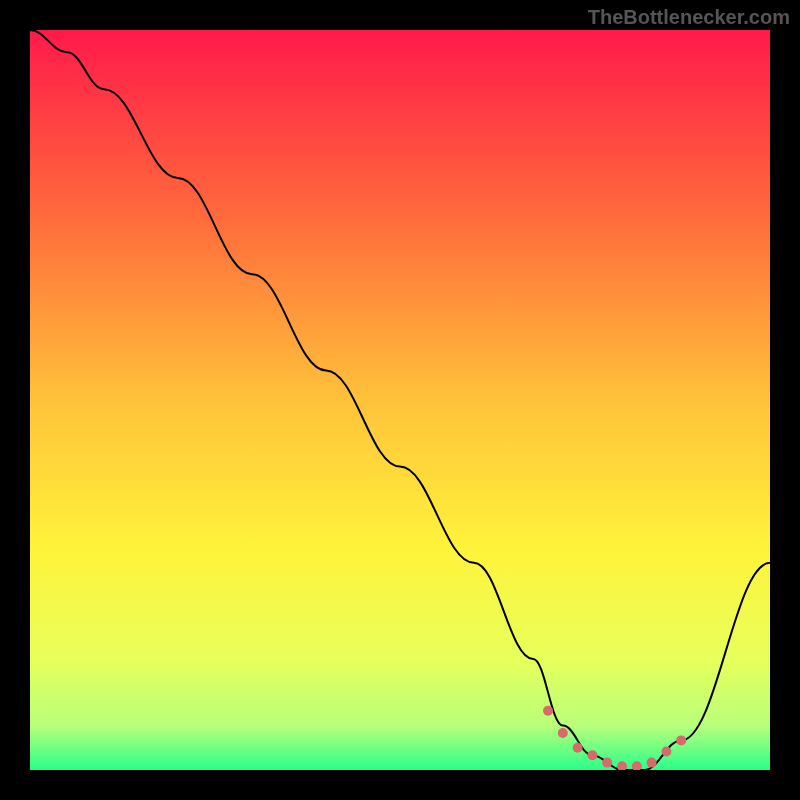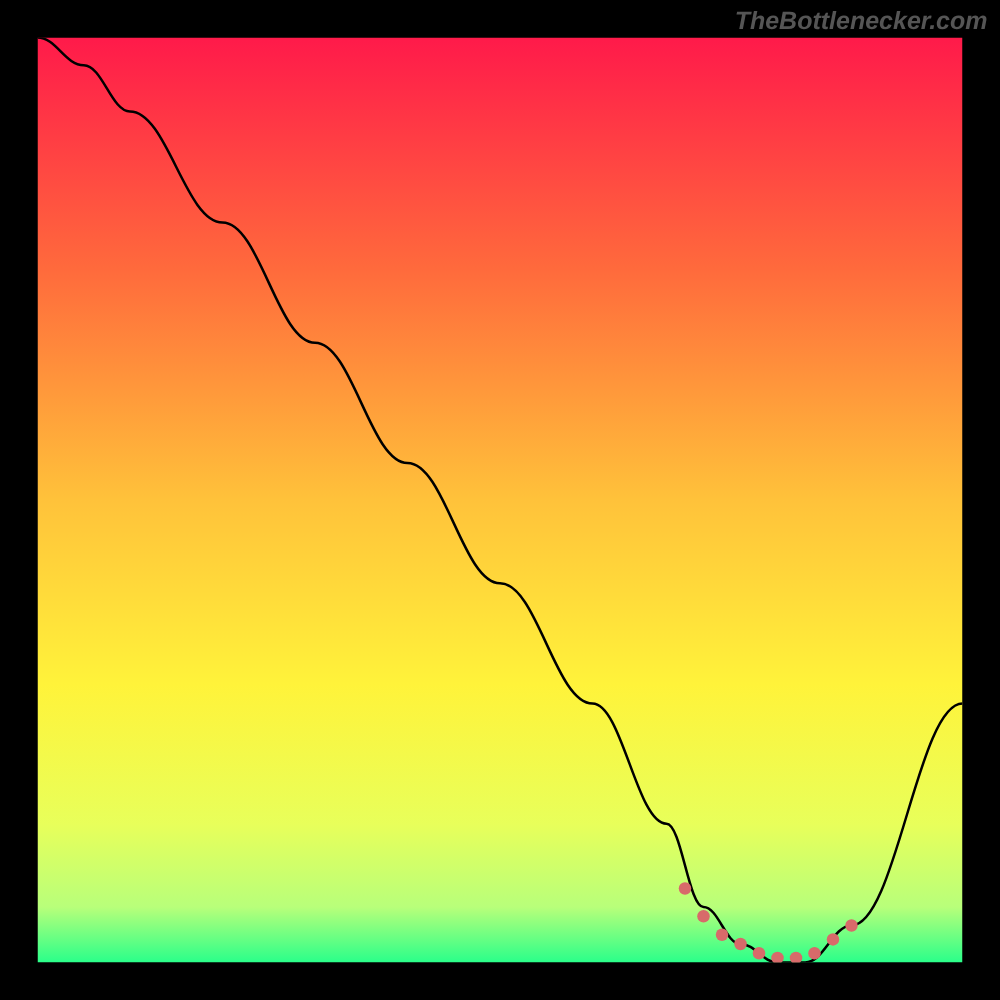--- a/index.html
+++ b/index.html
@@ -12,21 +12,20 @@
     position: relative;
   }
   .watermark {
     position: absolute;
     top: 6px;
     right: 10px;
     color: #555;
     font-size: 20px;
     font-weight: bold;
     z-index: 10;
-    font-style: italic;
   }
   .chart-container {
     position: absolute;
     top: 30px;
     left: 30px;
     width: 740px;
     height: 740px;
   }
   svg {
     width: 100%;

